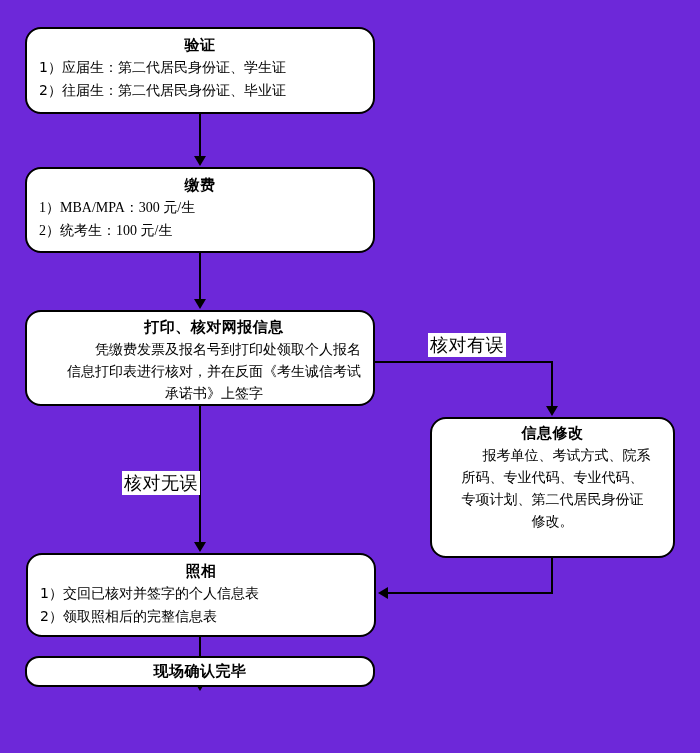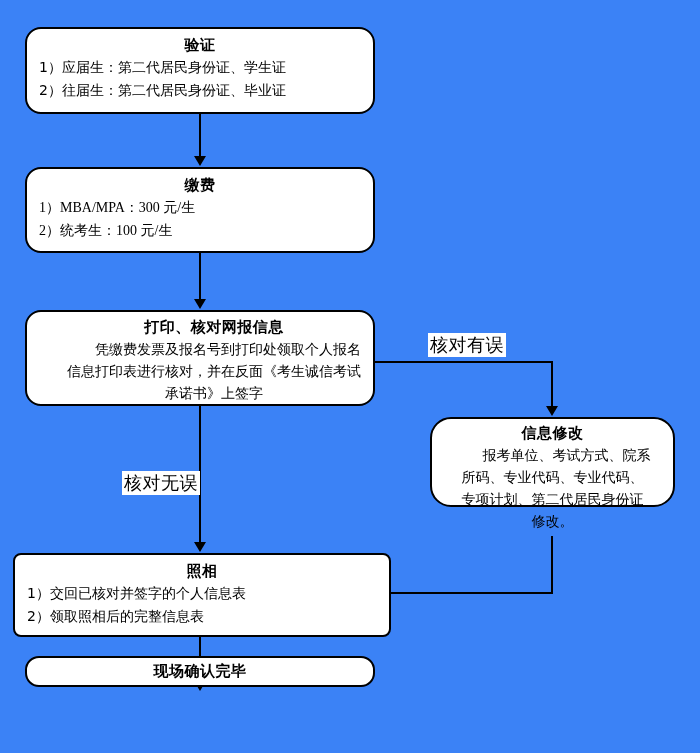--- a/index.html
+++ b/index.html
@@ -8,21 +8,21 @@
     background: #ffffff;
   }
   body {
     font-family: "DejaVu Sans", "Liberation Sans", sans-serif;
     color: #000000;
   }
   #flowchart {
     position: relative;
     width: 700px;
     height: 753px;
-    background: #3b82f6;
+    background: #6d28d9;
     overflow: hidden;
   }
   .node {
     position: absolute;
     box-sizing: border-box;
     border: 2px solid #000000;
     border-radius: 16px;
     background: #ffffff;
     padding: 5px 12px 6px 12px;
     z-index: 2;
@@ -41,22 +41,22 @@
   .node-body .line {
     white-space: pre;
   }
   .body-left { text-align: left; }
   .body-just { text-align: center; }
 
   
   #node-verify { left: 25px; top: 27px; width: 350px; height: 87px; }
   #node-pay    { left: 25px; top: 167px; width: 350px; height: 86px; font-family: Liberation Serif, serif; }
   #node-print  { left: 25px; top: 310px; width: 350px; height: 96px; padding-left: 40px; }
-  #node-modify { left: 430px; top: 417px; width: 245px; height: 90px; padding: 4px 10px 4px 10px; border-radius: 21px; }
-  #node-photo  { left: 13px; top: 553px; width: 378px; height: 84px; border-radius: 8px; }
+  #node-modify { left: 430px; top: 417px; width: 245px; height: 141px; padding: 4px 10px 4px 10px; }
+  #node-photo  { left: 26px; top: 553px; width: 350px; height: 84px; }
   #node-done   { left: 25px; top: 656px; width: 350px; height: 31px; border-radius: 14px;
                  display: flex; align-items: center; justify-content: center; }
   #node-done .node-title { line-height: 18px; }
 
   #node-print .node-body, #node-modify .node-body { line-height: 22px; }
   #node-print .node-title { line-height: 21px; }
   #node-modify .node-title { line-height: 21px; }
 
   
   .conn {

